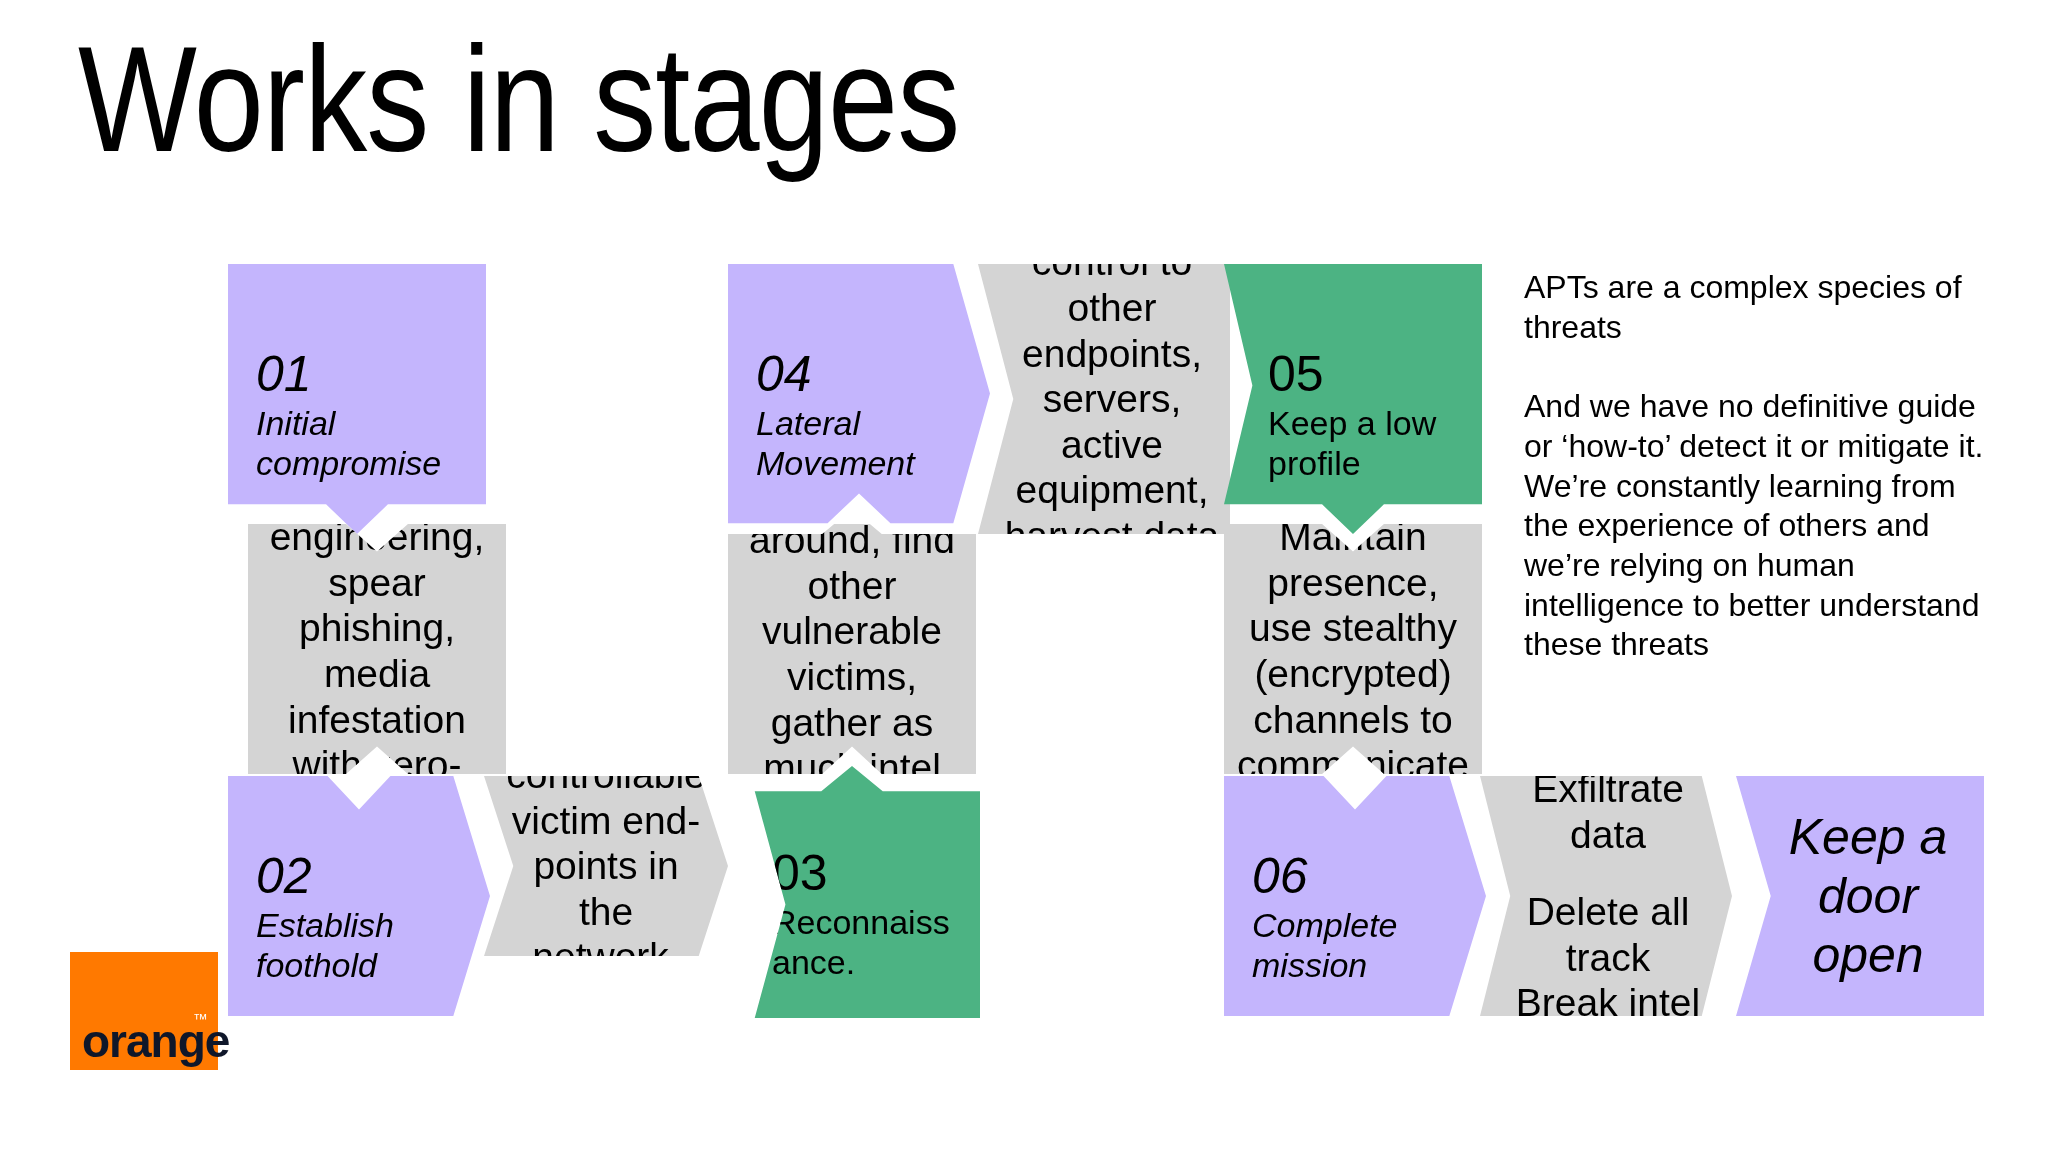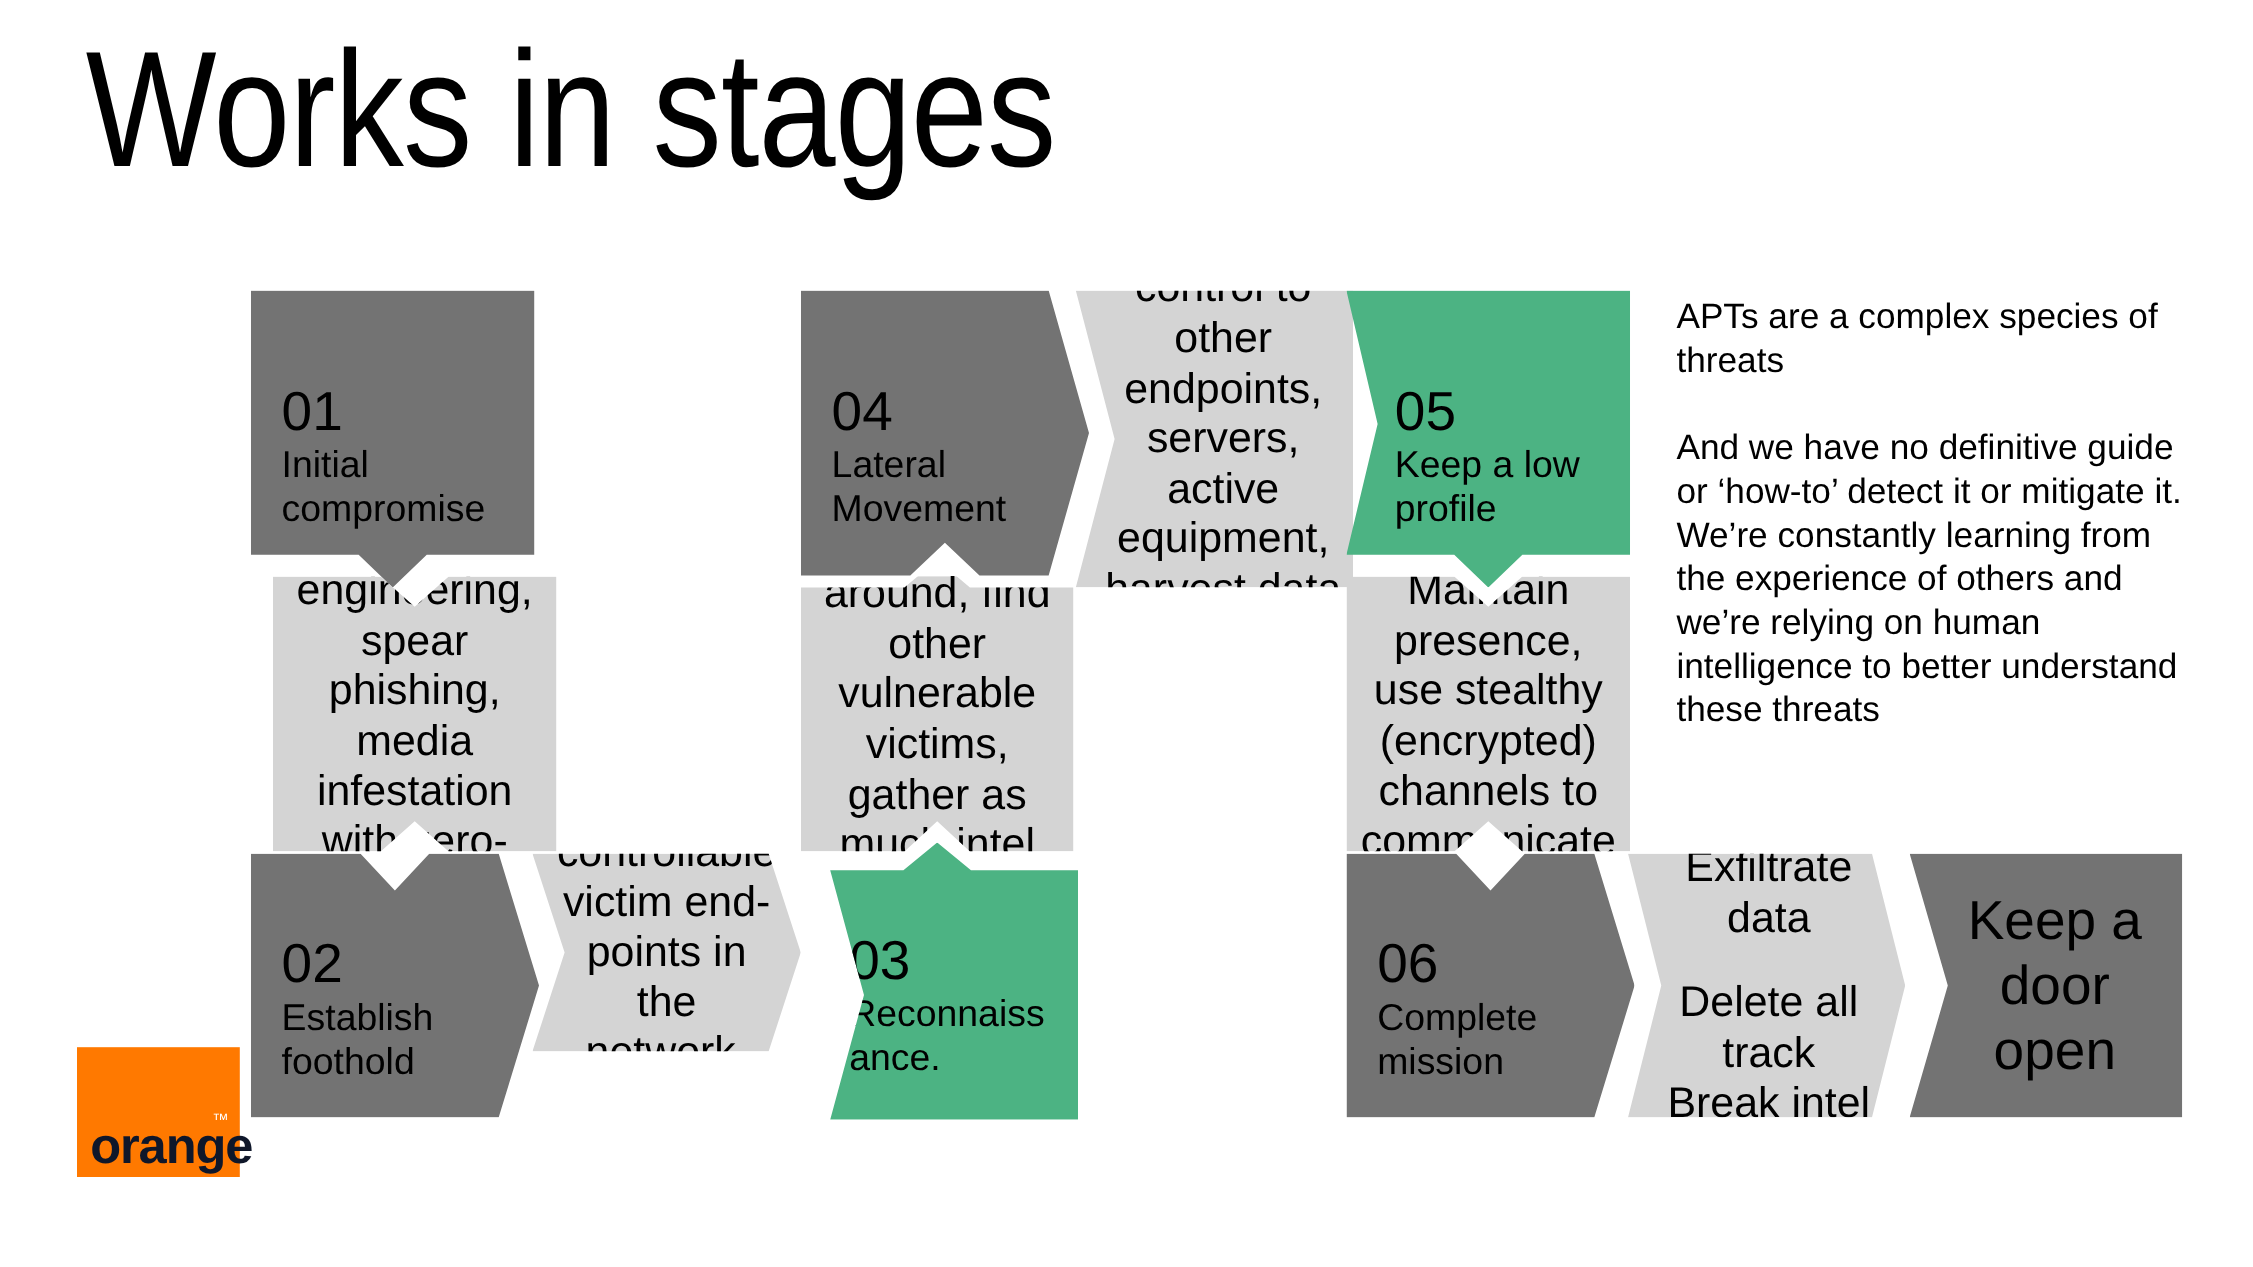--- a/index.html
+++ b/index.html
@@ -36,21 +36,21 @@
 
   
   .blk {
     position: absolute;
     box-sizing: border-box;
     color: #000000;
     display: flex;
     flex-direction: column;
     justify-content: center;
   }
-  .orange { background: #737373; }
+  .orange { background: #c4b5fd; font-style: italic; }
   .green  { background: #4CB383; }
   .grey   { background: #D4D4D4; }
 
   .blk .num {
     font-size: 50px;
     line-height: 1.02;
     font-weight: 400;
     margin-bottom: 4px;
   }
   .blk .ttl {

